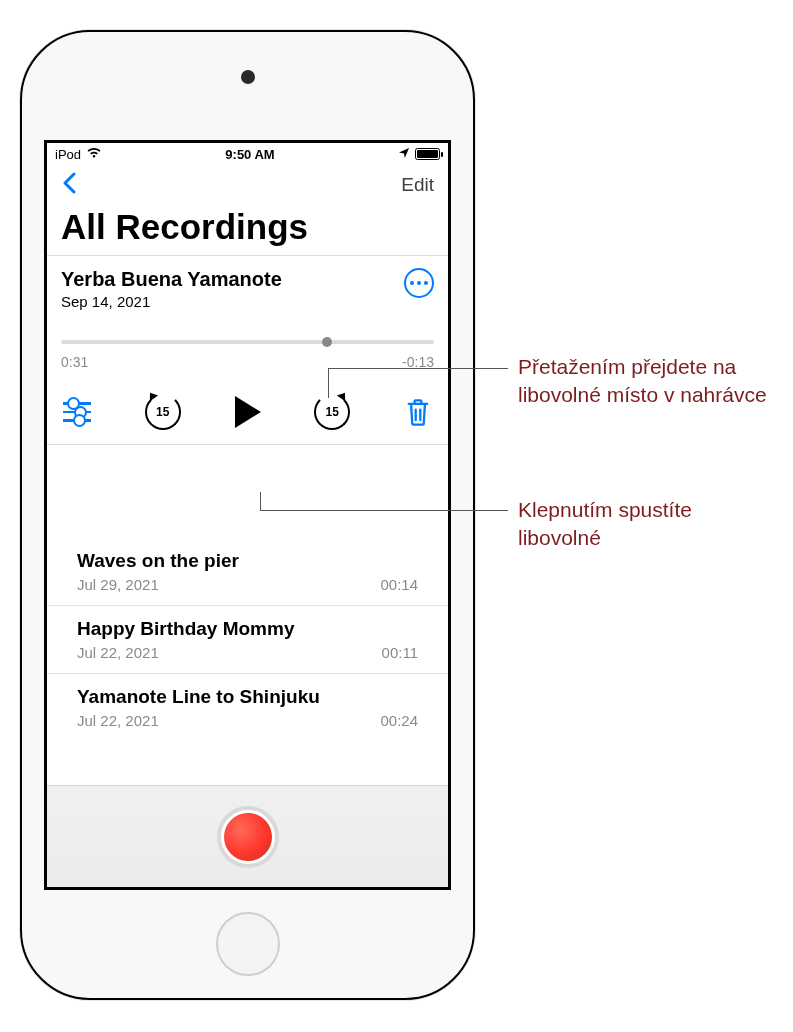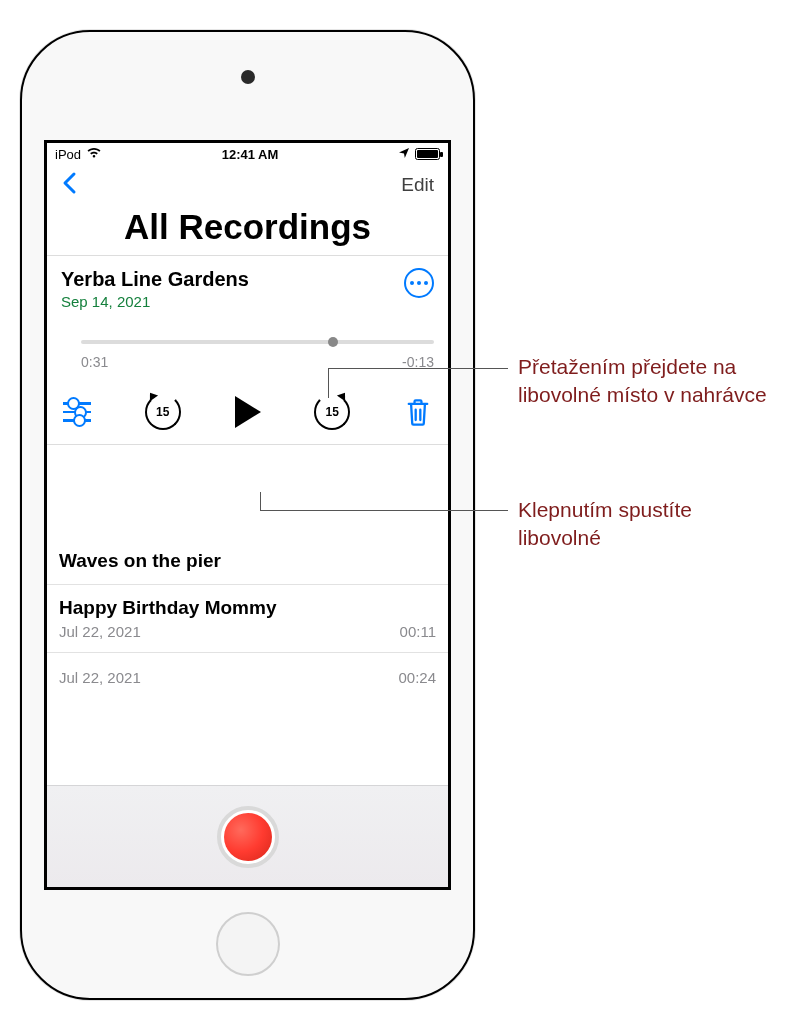--- a/index.html
+++ b/index.html
@@ -74,41 +74,39 @@
     align-items:center;
     padding: 0 14px;
   }
   .back-chevron { color:#007aff; font-size: 30px; font-weight: 300; cursor:pointer; line-height:1;}
   .edit-btn { color:#404040; font-size:19px; cursor:pointer; }
   .page-title {
     font-size: 35px;
     font-weight: 700;
     padding: 2px 14px 8px;
     border-bottom: 1px solid #ddd;
-    text-align: center;
   }
   
   .selected {
     padding: 12px 14px 14px;
     border-bottom: 1px solid #ddd;
   }
   .sel-row1 { display:flex; justify-content:space-between; align-items:flex-start;}
   .sel-title { font-size: 20px; font-weight: 600; }
-  .sel-date { font-size: 15px; color: #15803d; margin-top:2px;}
+  .sel-date { font-size: 15px; color: #000000; margin-top:2px;}
   .more-btn {
     width:30px; height:30px; border:2.5px solid #007aff; border-radius:50%;
     display:flex; align-items:center; justify-content:center; gap:3px; cursor:pointer;
     flex-shrink: 0;
   }
   .more-btn span{ width:4px; height:4px; background:#007aff; border-radius:50%;}
   
   .scrubber {
     margin-top: 30px;
     position: relative;
-    margin-left: 20px;
   }
   .track {
     height: 4px; background:#dcdcdc; border-radius:2px; position:relative;
   }
   .knob {
     position:absolute; top:-3px; width:10px; height:10px; background:#888; border-radius:50%;
     left: 70%;
   }
   .times { display:flex; justify-content:space-between; font-size:14px; color:#8a8a8e; margin-top:10px;}
   
@@ -142,21 +140,21 @@
   .skip-num { position:absolute; inset:0; display:flex; align-items:center; justify-content:center; font-size:12px; font-weight:600;}
   .sliders-icon { width:28px; display:flex; flex-direction:column; gap:6px;}
   .sliders-icon .line{ height:2.5px; background:#007aff; position:relative;}
   .sliders-icon .line::after{content:""; position:absolute; width:9px; height:9px; border:2.5px solid #007aff; background:#fff; border-radius:50%; top:-5px;}
   .sliders-icon .l1::after{left:4px;}
   .sliders-icon .l2::after{right:4px;}
   .sliders-icon .l3::after{left:10px;}
   .trash svg { width:28px; height:30px; }
   
   .rec-item {
-    padding: 12px 12px;
+    padding: 12px 30px;
     border-bottom: 1px solid #e2e2e2;
   }
   .rec-item:last-child { border-bottom: none; }
   .rec-title { font-size: 19px; font-weight:600;}
   .rec-row2 { display:flex; justify-content:space-between; font-size:15px; color:#8a8a8e; margin-top:4px;}
   
   .bottom-bar {
     position:absolute; left:0; right:0; bottom:0; height:102px;
     background: linear-gradient(#f0f0f2, #eceaed);
     border-top:1px solid #d5d5d7;
@@ -203,21 +201,21 @@
 
     <div class="status">
       <div class="left">
         <span>iPod</span>
         <span class="wifi-icon">
           <svg width="16" height="12" viewBox="0 0 16 12">
               <path d="M8 10.5a1.3 1.3 0 100-2.6 1.3 1.3 0 000 2.6zM4.2 6.3C5.2 5.3 6.5 4.8 8 4.8s2.8.5 3.8 1.5l-1.2 1.2C9.9 6.8 9 6.5 8 6.5s-1.9.3-2.6 1L4.2 6.3zM1.5 3.6C3.2 1.9 5.5 1 8 1s4.8.9 6.5 2.6l-1.2 1.2C11.9 3.4 10 2.7 8 2.7S4.1 3.4 2.7 4.8L1.5 3.6z" fill="#000"></path>
             </svg>
         </span>
       </div>
-      <span style="font-weight:600;">12:41 AM</span>
+      <span style="font-weight:600;">9:50 AM</span>
       <div class="right">
         <span class="loc-icon">
           <svg width="12" height="12" viewBox="0 0 12 12">
               <path d="M11 1L1 5.5l5 1 .8 4.5L11 1z" fill="#000"></path>
             </svg>
         </span>
         <div class="battery">
             <div class="fill"></div>
           </div>
       </div>
@@ -230,21 +228,21 @@
           </svg>
       </span>
       <span class="edit-btn">Edit</span>
     </div>
 
     <div class="page-title">All Recordings</div>
 
     <div class="selected">
       <div class="sel-row1">
         <div>
-          <div class="sel-title">Yerba Line Gardens</div>
+          <div class="sel-title">Yerba Buena Yamanote</div>
           <div class="sel-date">Sep 14, 2021</div>
         </div>
         <div class="more-btn">
           <span></span>
             <span></span>
             <span></span>
         </div>
       </div>
 
       <div class="scrubber">
@@ -287,29 +285,34 @@
             <path d="M4 6h16M9 6V4a1 1 0 011-1h4a1 1 0 011 1v2M6 6l1 17a1 1 0 001 1h8a1 1 0 001-1l1-17" fill="none" stroke="#007aff" stroke-width="2" stroke-linecap="round"></path>
             <path d="M10 11v9M14 11v9" fill="none" stroke="#007aff" stroke-width="2" stroke-linecap="round"></path>
           </svg>
         </div>
       </div>
     </div>
 
     <div class="list-area">
       <div class="rec-item">
         <div class="rec-title">Waves on the pier</div>
+        <div class="rec-row2">
+          <span>Jul 29, 2021</span>
+          <span>00:14</span>
+        </div>
       </div>
       <div class="rec-item">
         <div class="rec-title">Happy Birthday Mommy</div>
         <div class="rec-row2">
           <span>Jul 22, 2021</span>
           <span>00:11</span>
         </div>
       </div>
       <div class="rec-item">
+        <div class="rec-title">Yamanote Line to Shinjuku</div>
         <div class="rec-row2">
           <span>Jul 22, 2021</span>
           <span>00:24</span>
         </div>
       </div>
     </div>
 
     <div class="bottom-bar">
       <div class="record-btn">
         <div class="record-inner"></div>

